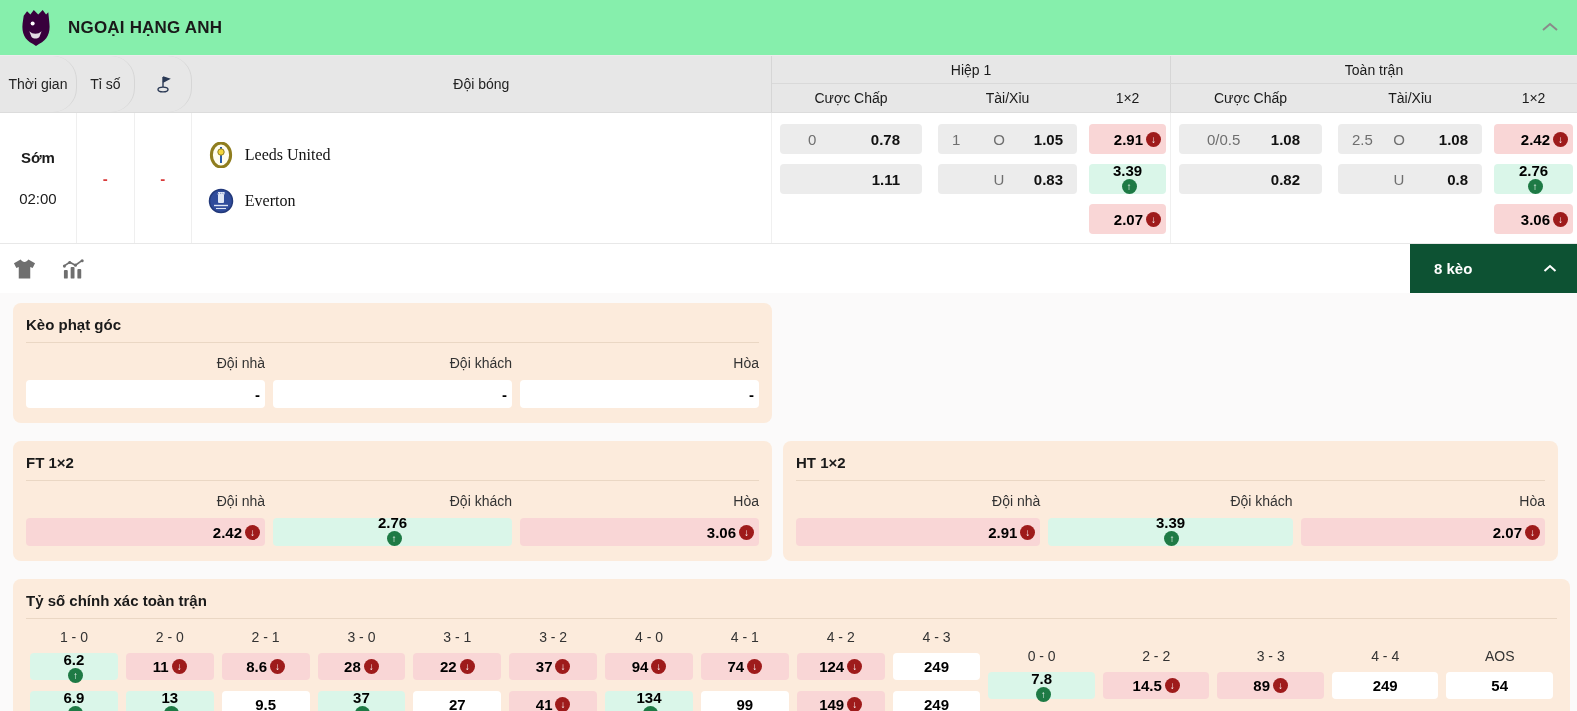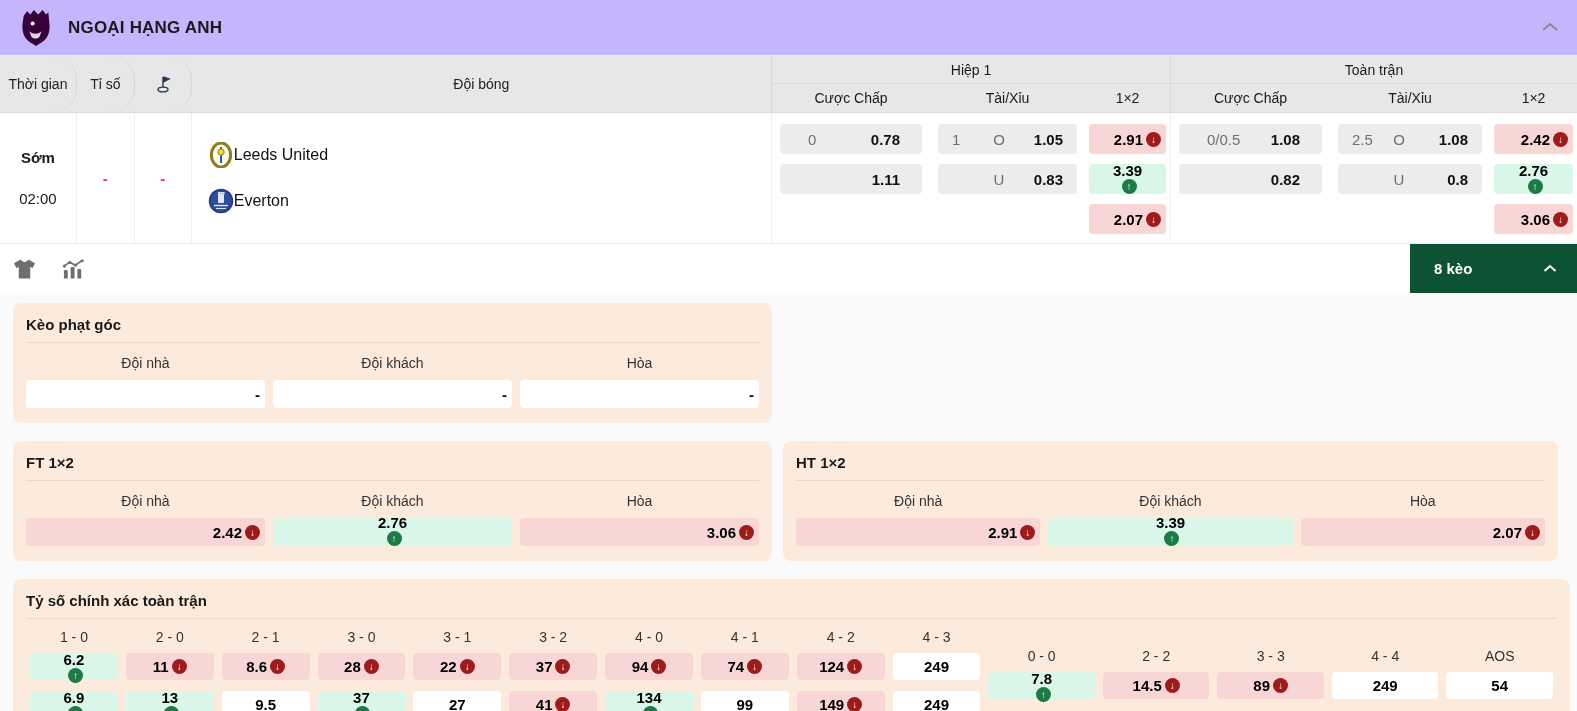--- a/index.html
+++ b/index.html
@@ -3,21 +3,21 @@
 <meta charset="utf-8">
 <style>
   * { box-sizing: border-box; margin: 0; padding: 0; }
   html,body { width:1577px; height:711px; overflow:hidden; }
   body {
     font-family: "Liberation Sans", "DejaVu Sans", sans-serif;
     background:#fbfafa; color:#1a1a1a; font-size:14px;
   }
 
   
-  .topbar { height:56px; background:#c4b5fd; border-bottom:1px solid #ececec;
+  .topbar { height:56px; background:#86efac; border-bottom:1px solid #ececec;
     display:flex; align-items:center; padding:0 18px; }
   .pl-logo { width:36px; height:38px; flex:0 0 auto; }
   .league-title { font-size:17px; font-weight:700; margin-left:14px; letter-spacing:.2px; }
   .topbar .chev { margin-left:auto; color:#8a8a8a; cursor:pointer; }
 
   
   .thead { display:flex; height:57px; background:#e7e7e7;
     border-bottom:1px solid #dcdcdc; }
   .th { display:flex; align-items:center; justify-content:center;
     font-size:14px; color:#222;border-radius:24px; }
@@ -36,21 +36,21 @@
   .w-hc2 { width:160px; border-left:1px solid #d6d6d6; } .w-ou2 { width:160px; } .w-x2 { width:87px; }
 
   .trow { display:flex; height:131px; background:#fff; border-bottom:1px solid #e8e8e8; }
   .td { display:flex; align-items:center; justify-content:center; }
   .trow .col-time, .trow .col-score, .trow .col-flag { border-right:1px solid #efefef; }
   .td-time { flex-direction:column; gap:24px; font-size:15px; }
   .td-time .early { font-weight:700; }
   .dash { color:#d93a3a; font-weight:700; font-size:15px; }
   .td-teams { flex-direction:column; align-items:flex-start; justify-content:center;
     gap:20px; padding-left:16px; }
-  .team-row { display:flex; align-items:center; cursor:pointer; }
+  .team-row { display:flex; align-items:center; gap:11px; cursor:pointer;font-family:Liberation Serif, serif; }
   .team-name { font-size:16px; color:#111; }
   .crest { width:26px; height:26px; }
 
   .td-odds { flex:1; display:flex; border-left:1px solid #f0f0f0; }
   .odds-col { display:flex; flex-direction:column; gap:10px; padding-top:11px; }
   .ft-start { border-left:1px solid #f0f0f0; }
   .graycell { height:30px; background:#ececec; border-radius:4px; margin:0 8px;
     display:flex; align-items:center; font-size:15px; cursor:pointer; }
   .graycell .line { color:#6f6f6f; padding-left:28px; min-width:62px; }
   .graycell.ou .line { padding-left:14px; min-width:48px; }
@@ -83,21 +83,21 @@
     display:flex; align-items:center; justify-content:space-between;
     padding:0 20px 0 24px; cursor:pointer; }
 
   
   .panels { padding:10px 7px 0 13px; }
   .panel { background:var(--panel-peach,#fcebdc); border-radius:8px; padding:13px 13px 15px; }
   .panel-title { font-size:15px; font-weight:700; padding-bottom:9px;
     border-bottom:1px solid #ead7c4; }
   .panel-cols { display:flex; gap:8px; margin-top:2px; }
   .pcol { flex:1; display:flex; flex-direction:column; }
-  .pcol-label { text-align:center; color:#333; font-size:14px; margin:10px 0 9px; }
+  .pcol-label { text-align:right; color:#333; font-size:14px; margin:10px 0 9px; }
   .pcell { height:28px; }
 
   .panel.corner { width:759px; margin-bottom:18px; }
   .panel-row { display:flex; gap:11px; margin-bottom:18px; }
   .panel.ft { width:759px; } .panel.ht { width:775px; }
 
   .panel.cs { width:1557px; height:160px; }
   .cs-content { display:flex; align-items:center; margin-top:4px; }
   .cs-left { display:flex; width:62.6%; }
   .cs-right { display:flex; width:37.4%; }

